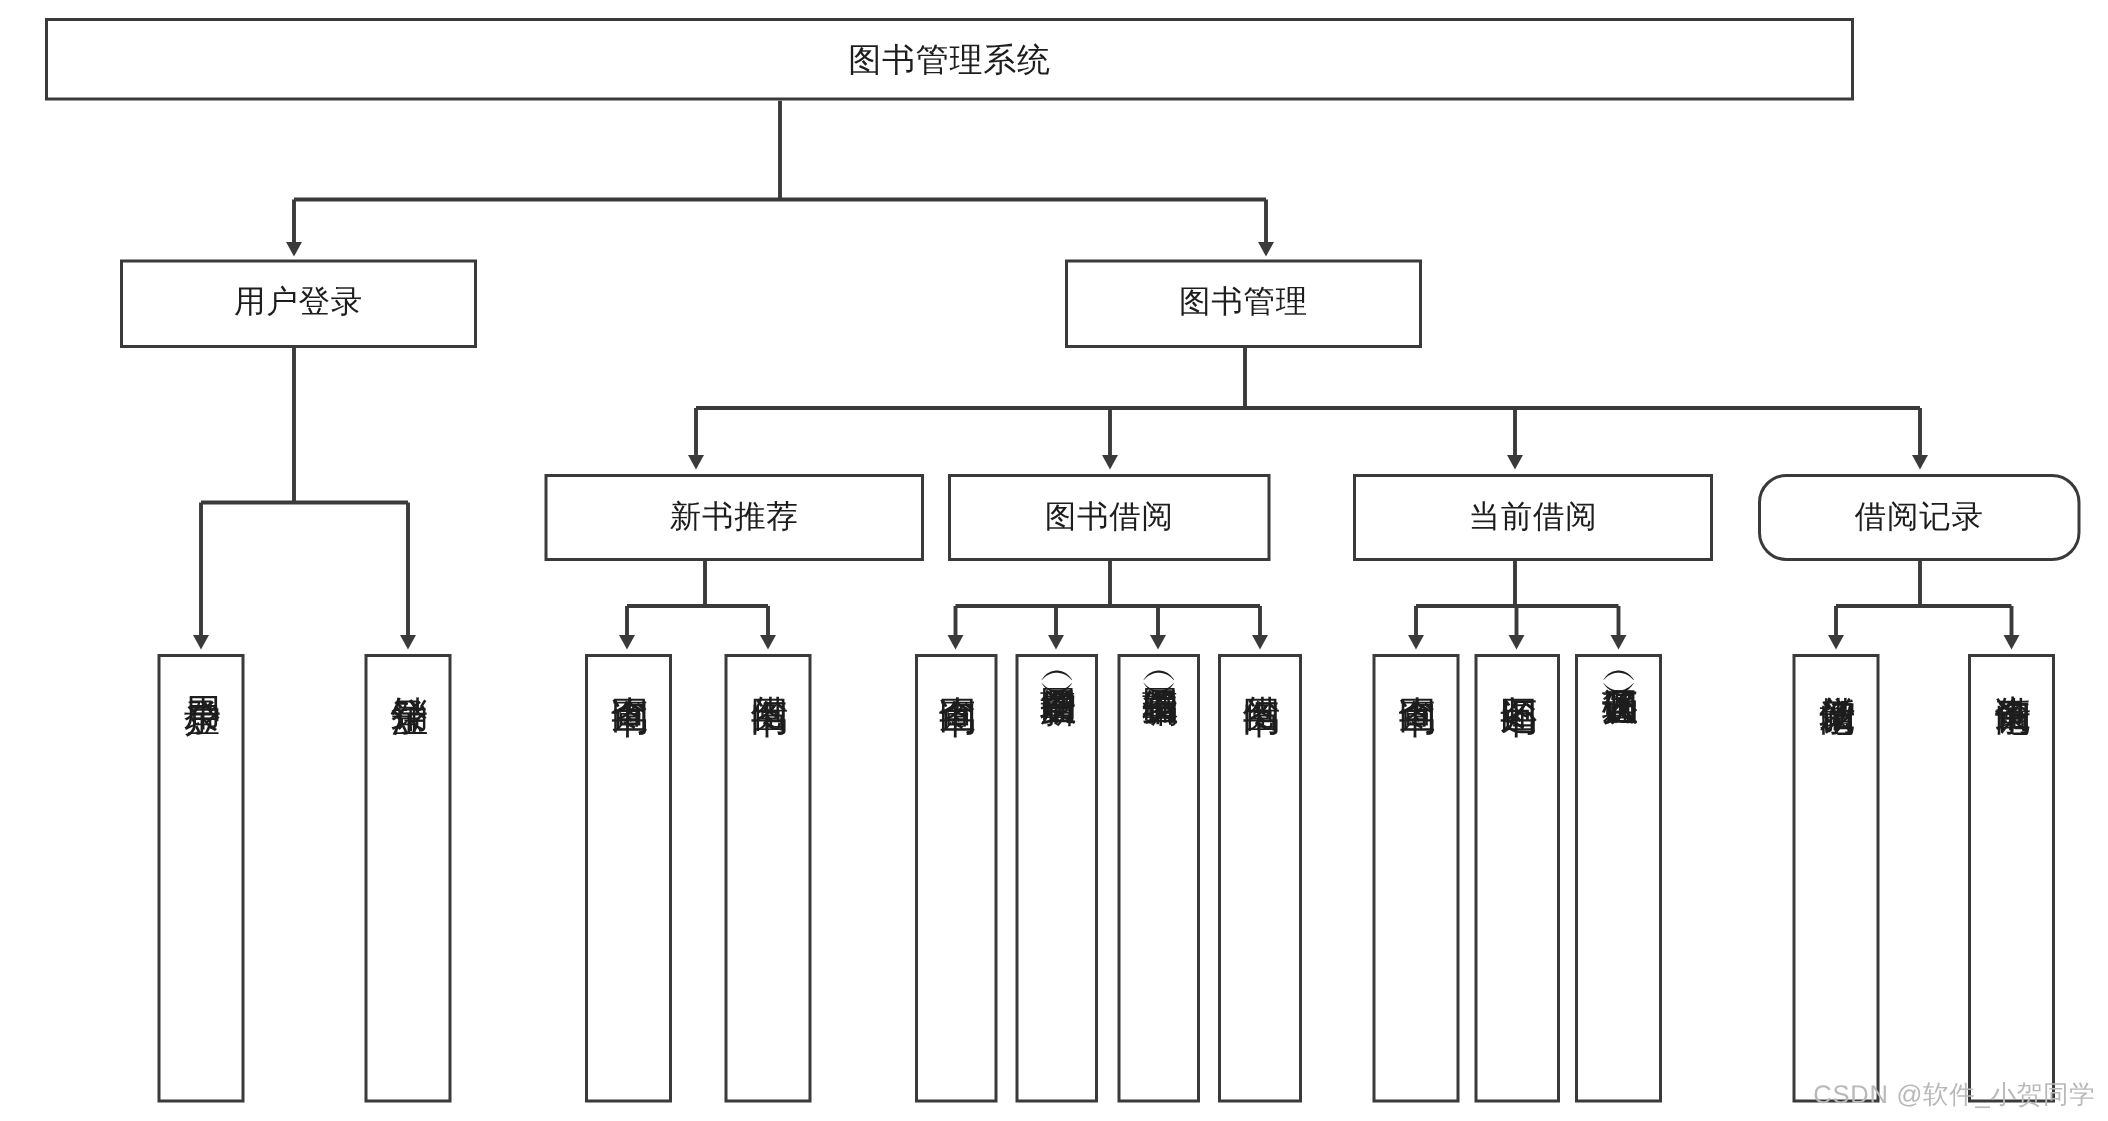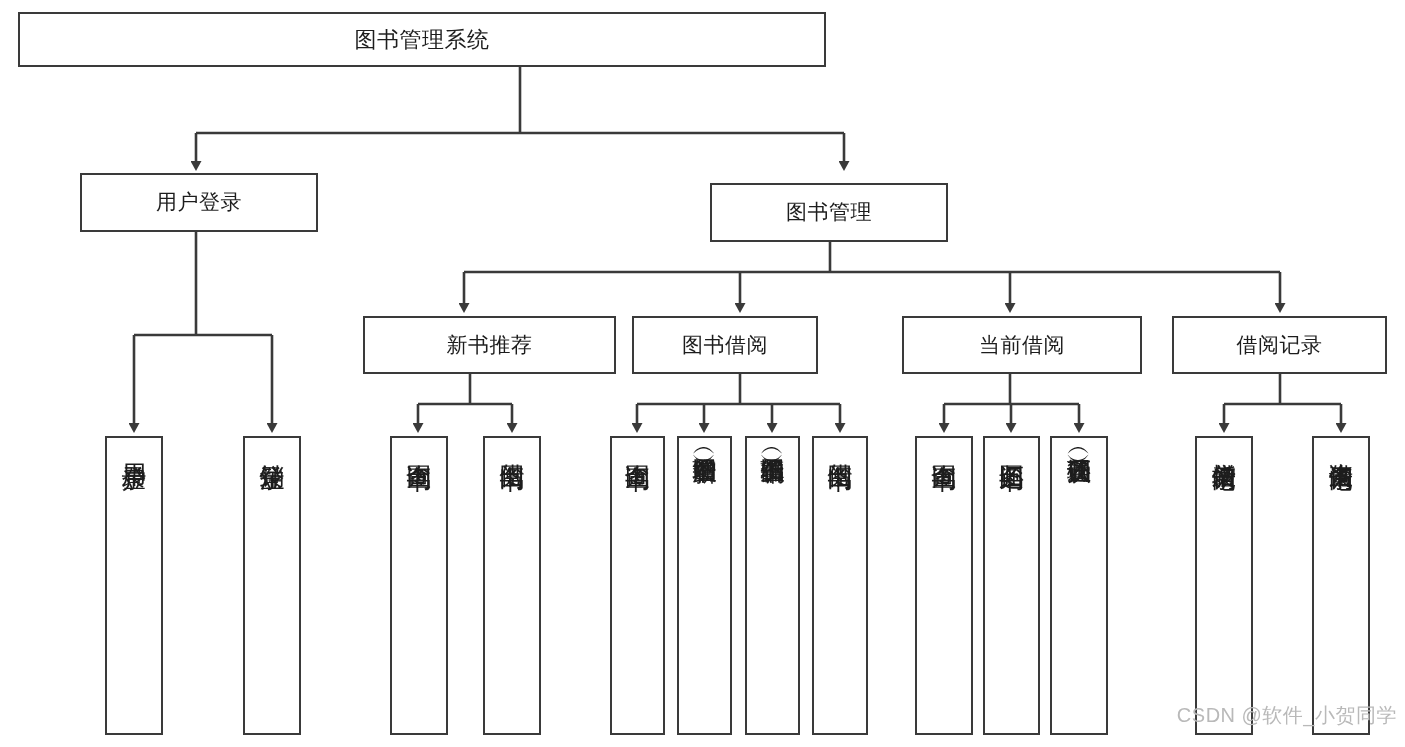--- a/index.html
+++ b/index.html
@@ -69,22 +69,22 @@
   .node.vert.tall-text .label {
     font-size: 24px;
     letter-spacing: 0px;
   }
   .node.vert.mid-text .label {
     font-size: 24px;
   }
   .watermark {
     position: absolute;
     right: 8px;
-    bottom: 18px;
-    font-size: 20px;
+    bottom: 6px;
+    font-size: 17px;
     color: #b9b9b9;
     letter-spacing: 0.5px;
     z-index: 5;
     white-space: nowrap;
   }
 </style>
 </head>
 <body>
 
 <div id="canvas">
@@ -132,41 +132,41 @@
       <path d="M1011,404 L1011,424" marker-end="url(#arrow)"></path>
       <path d="M1079,404 L1079,424" marker-end="url(#arrow)"></path>
 
       <path d="M1280,374 L1280,404"></path>
       <path d="M1224,404 L1341,404"></path>
       <path d="M1224,404 L1224,424" marker-end="url(#arrow)"></path>
       <path d="M1341,404 L1341,424" marker-end="url(#arrow)"></path>
     </g>
   </svg>
 
-  <div class="node horiz root" style="left:18px; top:12px; width:808px; height:55px;">
+  <div class="node horiz root" style="left:30px; top:12px; width:1206px; height:55px;">
     <span class="label">图书管理系统</span>
   </div>
 
   <div class="node horiz" style="left:80px; top:173px; width:238px; height:59px;">
     <span class="label">用户登录</span>
   </div>
-  <div class="node horiz" style="left:710px; top:183px; width:238px; height:59px;">
+  <div class="node horiz" style="left:710px; top:173px; width:238px; height:59px;">
     <span class="label">图书管理</span>
   </div>
 
   <div class="node horiz" style="left:363px; top:316px; width:253px; height:58px;">
     <span class="label">新书推荐</span>
   </div>
-  <div class="node horiz" style="left:632px; top:316px; width:186px; height:58px;">
+  <div class="node horiz" style="left:632px; top:316px; width:215px; height:58px;">
     <span class="label">图书借阅</span>
   </div>
   <div class="node horiz" style="left:902px; top:316px; width:240px; height:58px;">
     <span class="label">当前借阅</span>
   </div>
-  <div class="node horiz" style="left:1172px; top:316px; width:215px; height:58px;">
+  <div class="node horiz" style="left:1172px; top:316px; width:215px; height:58px;border-radius:19px;">
     <span class="label">借阅记录</span>
   </div>
 
   <div class="node vert" style="left:105px; top:436px; width:58px; height:299px;">
     <span class="label">用户登录</span>
   </div>
   <div class="node vert" style="left:243px; top:436px; width:58px; height:299px;">
     <span class="label">注销登录</span>
   </div>
 

